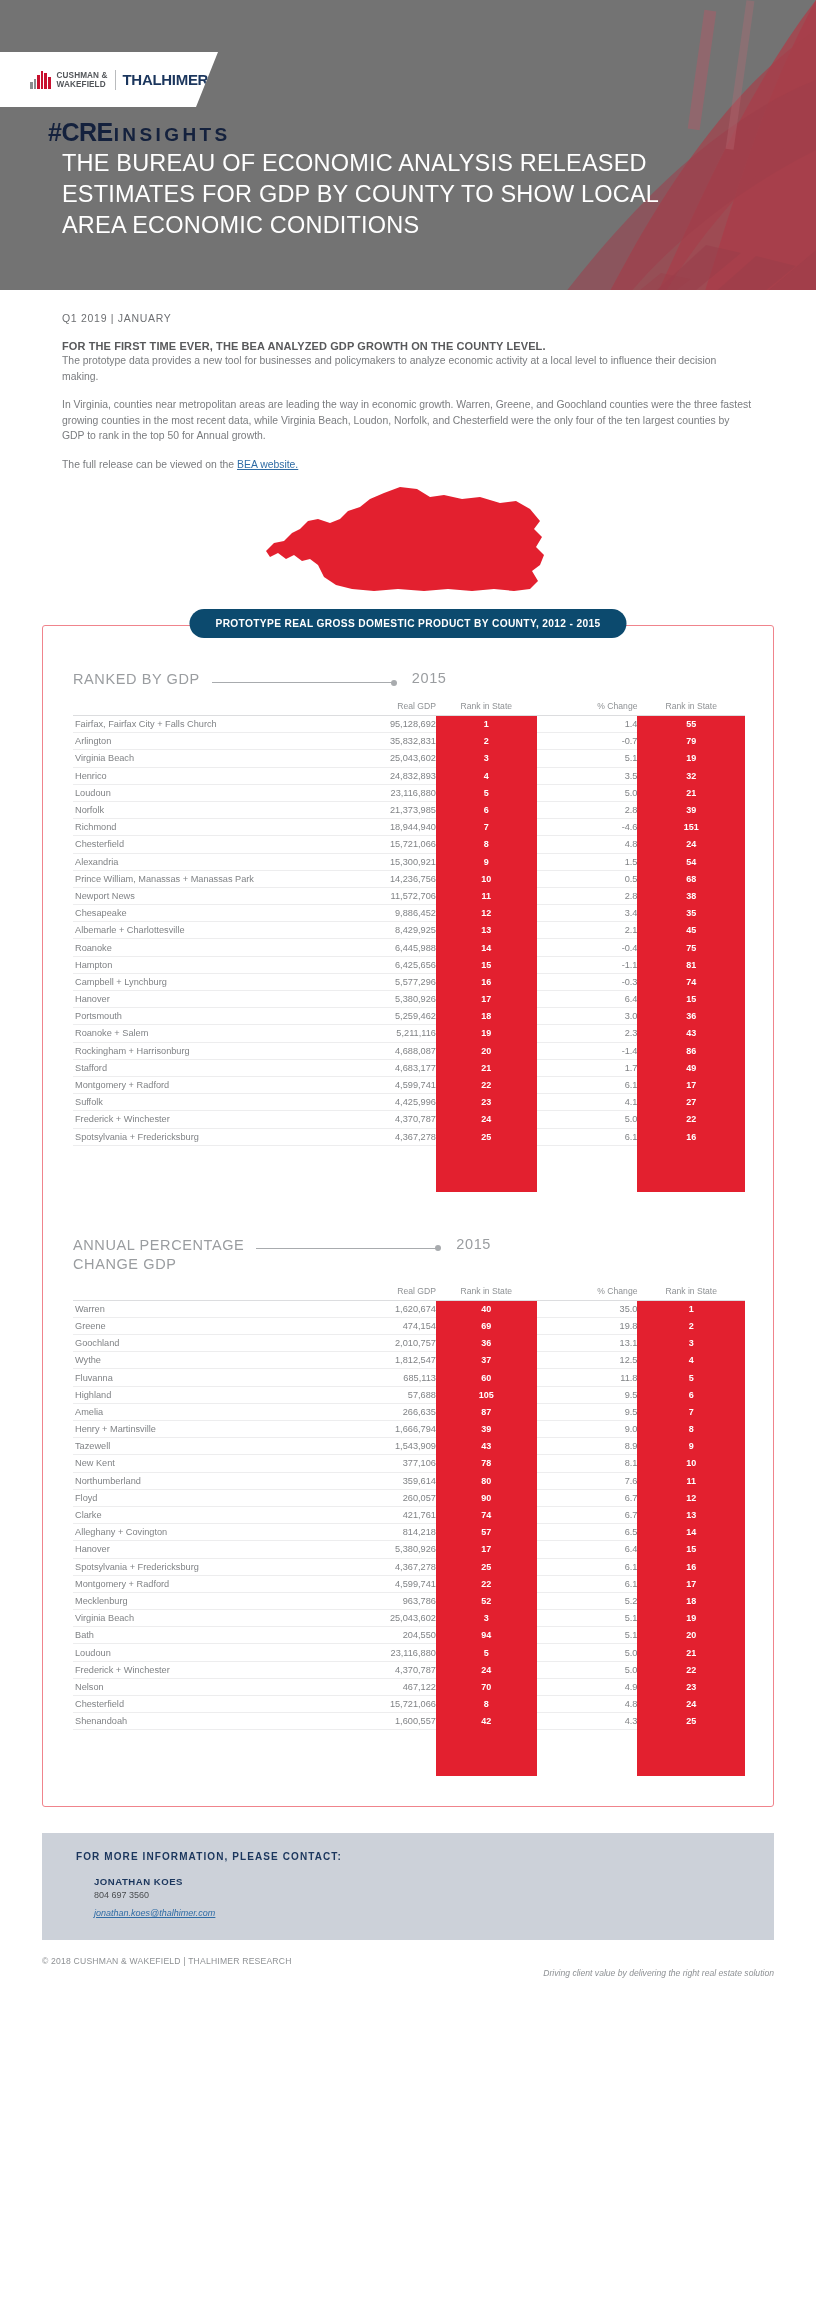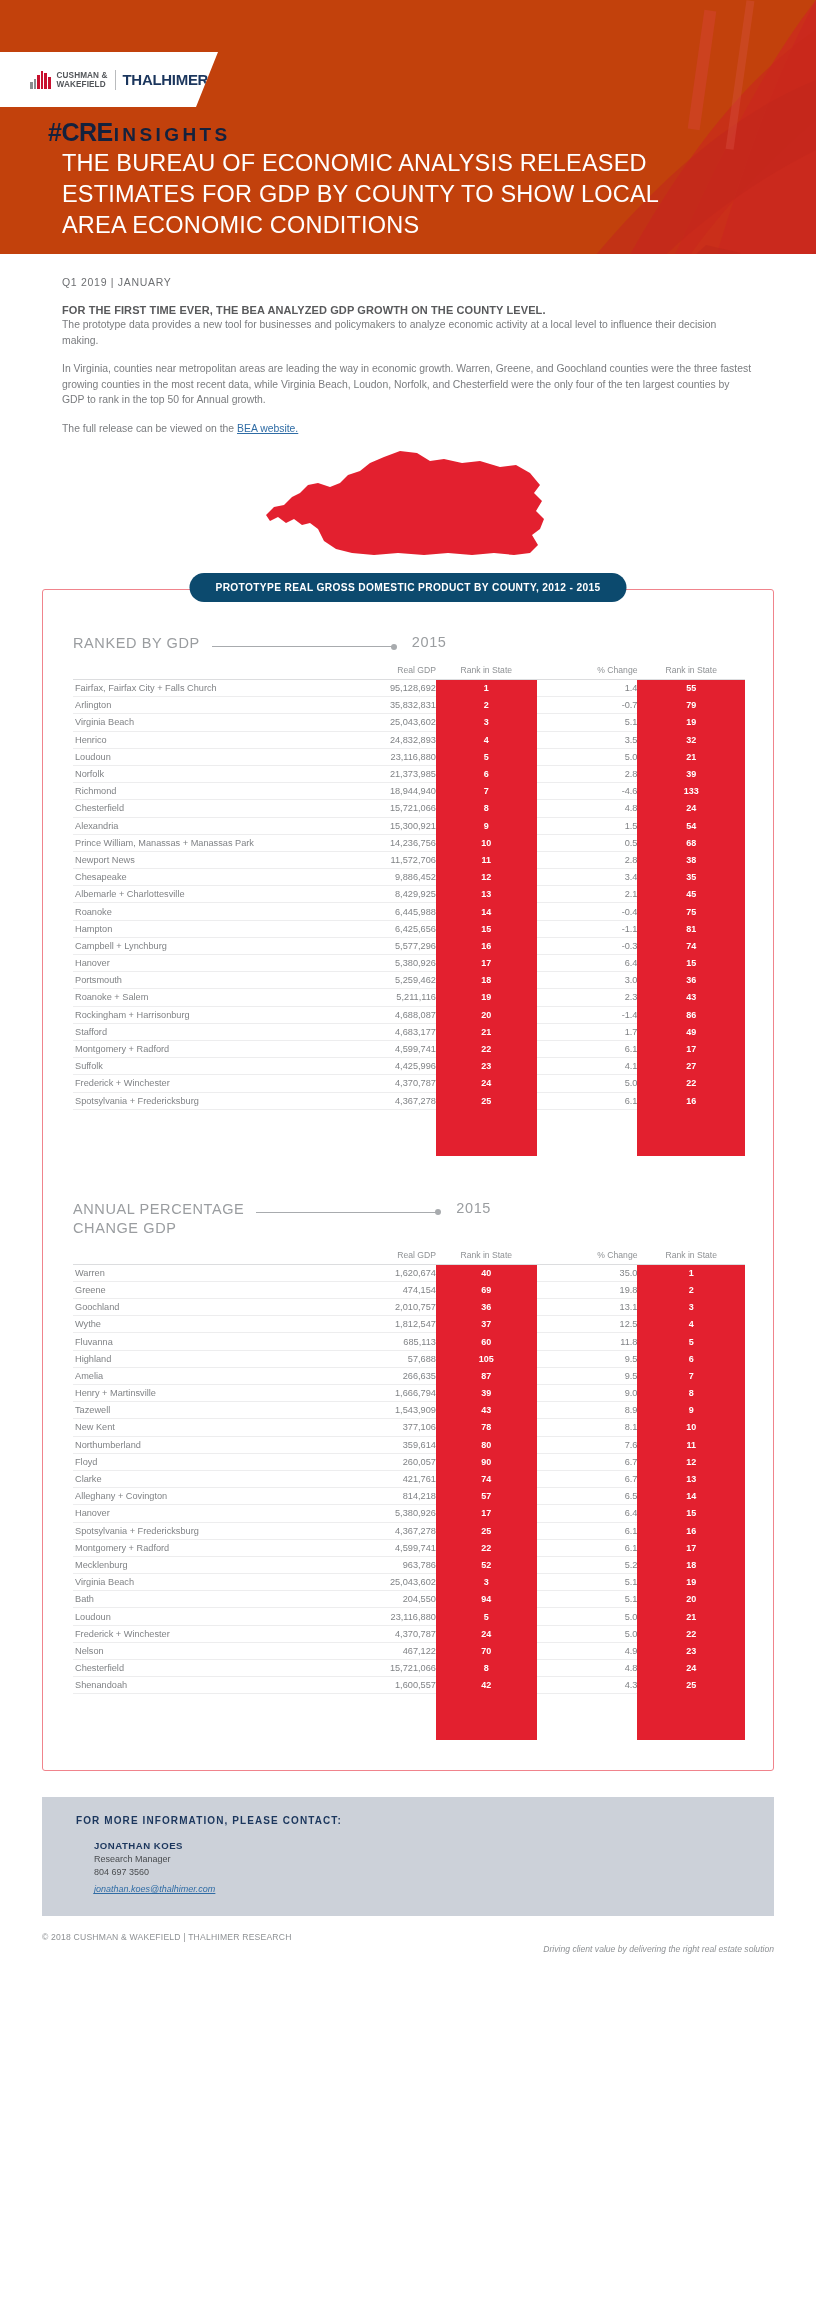--- a/index.html
+++ b/index.html
@@ -9,22 +9,22 @@
     background: #ffffff;
     font-family: "Liberation Sans", sans-serif;
     overflow: hidden;
     position: relative;
   }
 
   
   .hero {
     position: relative;
     width: 816px;
-    height: 254px;
-    background: #c2410c;
+    height: 290px;
+    background: #737373;
     overflow: hidden;
   }
   .hero-graphic {
     position: absolute;
     top: 0; right: 0;
     width: 420px; height: 318px;
     pointer-events: none;
   }
   .logo-plate {
     position: absolute;
@@ -363,21 +363,21 @@
             <td>21,373,985</td>
             <td class="rank">6</td>
             <td>2.8</td>
             <td class="rank">39</td>
           </tr>
           <tr>
             <td class="county">Richmond</td>
             <td>18,944,940</td>
             <td class="rank">7</td>
             <td>-4.6</td>
-            <td class="rank">133</td>
+            <td class="rank">151</td>
           </tr>
           <tr>
             <td class="county">Chesterfield</td>
             <td>15,721,066</td>
             <td class="rank">8</td>
             <td>4.8</td>
             <td class="rank">24</td>
           </tr>
           <tr>
             <td class="county">Alexandria</td>
@@ -720,21 +720,20 @@
       <div class="tail-red"></div>
       <div class="tail-gap"></div>
       <div class="tail-red2"></div>
     </div>
   </div>
 </div>
 
 <div class="contact">
   <div class="contact-head">FOR MORE INFORMATION, PLEASE CONTACT:</div>
   <div class="contact-name">JONATHAN KOES</div>
-  <div class="contact-role">Research Manager</div>
   <div class="contact-phone">804 697 3560</div>
   <a class="contact-email" href="#">jonathan.koes@thalhimer.com</a>
 </div>
 
 <div class="footer">
   <div class="footer-copy">© 2018 CUSHMAN &amp; WAKEFIELD | THALHIMER RESEARCH</div>
   <div class="footer-tag">Driving client value by delivering the right real estate solution</div>
 </div>
 
 </body></html>

